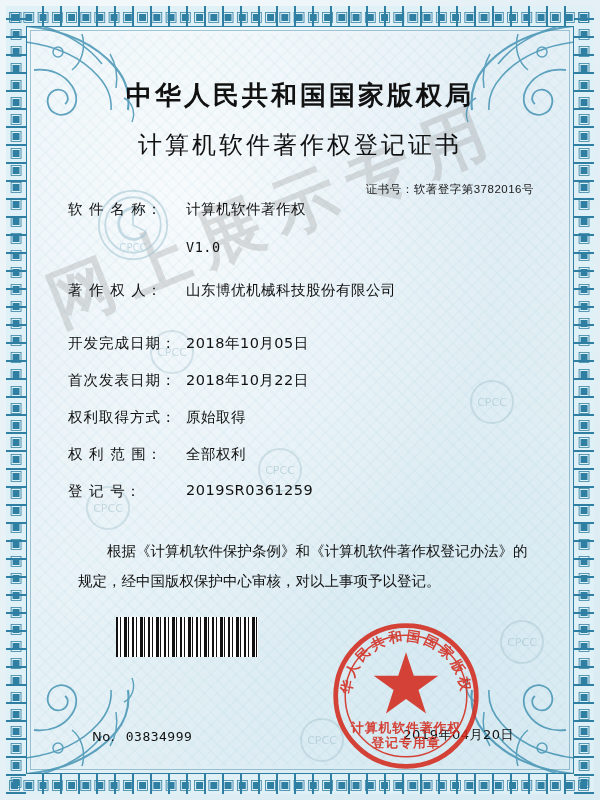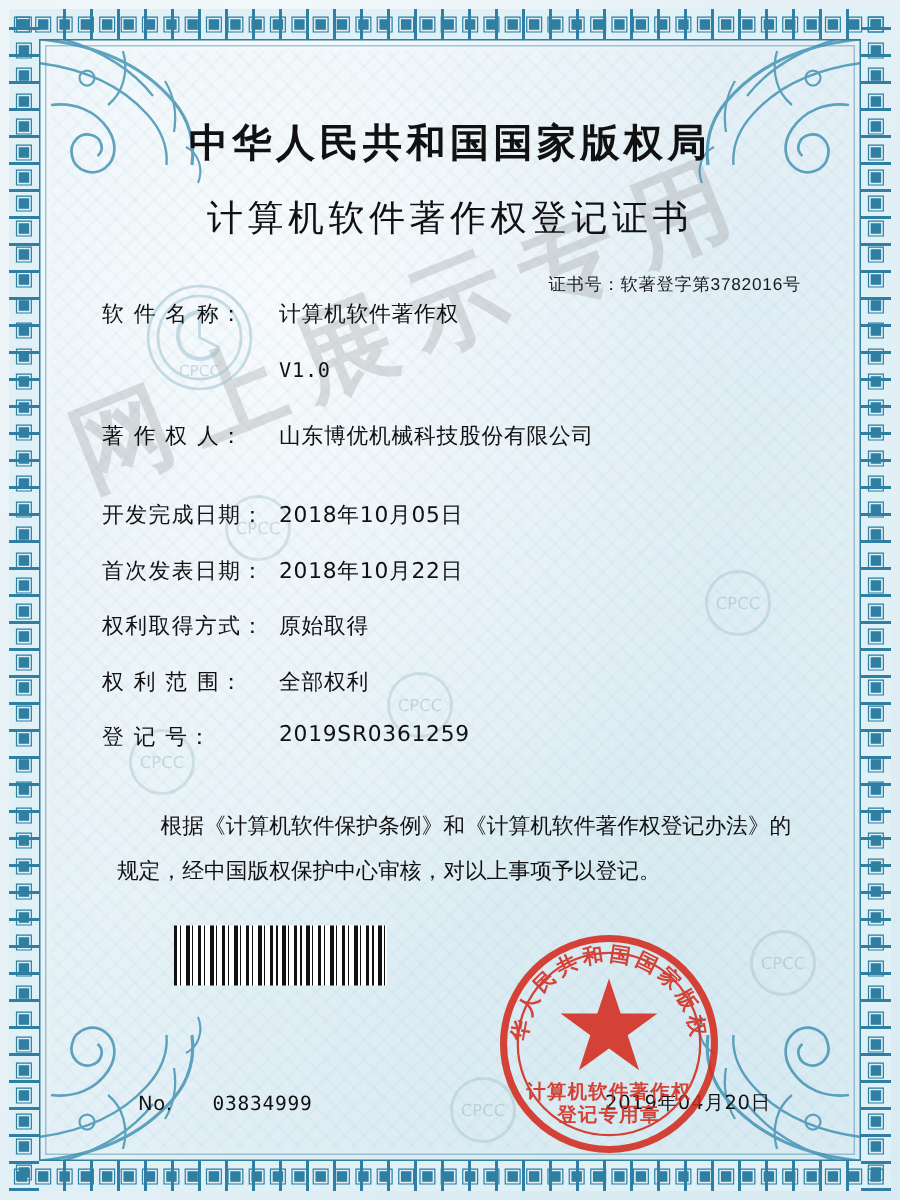--- a/index.html
+++ b/index.html
@@ -468,17 +468,17 @@
     <text font-family="DejaVu Sans, sans-serif" font-size="14.5" fill="#d42b1e" font-weight="bold" letter-spacing="3.4">
       <textPath href="#sealArcTop" startOffset="50%" text-anchor="middle">中华人民共和国国家版权局</textPath>
     </text>
     <polygon points="80,34 88.2,58.6 114,58.6 93.1,73.8 101.1,98.4 80,83.2 58.9,98.4 66.9,73.8 46,58.6 71.8,58.6" fill="#d42b1e"></polygon>
     <text x="80" y="118" text-anchor="middle" font-size="13.5" fill="#d42b1e" font-family="DejaVu Sans, sans-serif" font-weight="bold" letter-spacing="1">计算机软件著作权</text>
     <text x="80" y="134" text-anchor="middle" font-size="13.5" fill="#d42b1e" font-family="DejaVu Sans, sans-serif" font-weight="bold" letter-spacing="1">登记专用章</text>
   </svg>
 
   <div id="footer-no">
     <span>No.</span>
-    <span style="margin-left:22px; font-family:'DejaVu Sans Mono', monospace;">03834999</span>
+    <span style="margin-left:6px; font-family:'DejaVu Sans Mono', monospace;">03834999</span>
   </div>
   <div id="footer-date">2019年04月20日</div>
 
 </div>
 
 </body></html>

